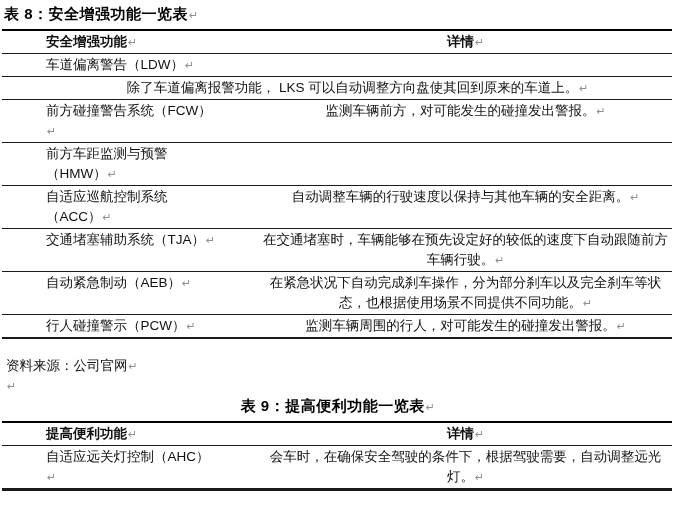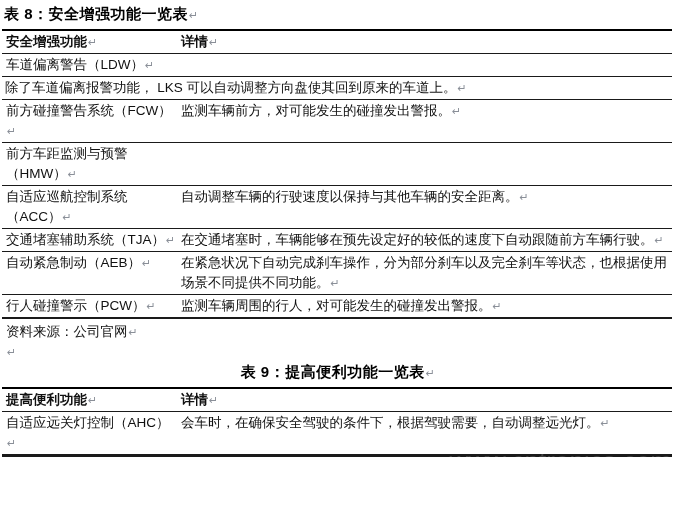--- a/index.html
+++ b/index.html
@@ -37,34 +37,35 @@
   .tr {
     display: flex;
     align-items: flex-start;
     border-bottom: 1px solid #1a1a1a;
   }
   .tr:last-child { border-bottom: none; }
   .cell {
     font-size: 13.5px;
     line-height: 20px;
     padding: 1px 2px 1px 4px;
+    margin-left: 40px;
   }
   .c1 { width: 176px; flex: none; }
-  .c2 { flex: 1; padding-left: 3px; }
+  .c2 { flex: 1; padding-left: 3px; text-align: center; }
   .hdr .cell { font-weight: bold; }
   .rm {
     color: #8a8f98;
     font-size: 11px;
     padding-left: 1px;
     font-weight: normal;
   }
   .source-note {
     font-size: 13.5px;
     line-height: 20px;
-    padding: 3px 0 0 4px;
+    padding: 17px 0 0 4px;
   }
   .blank-para {
     height: 17px;
     line-height: 17px;
     padding-left: 4px;
   }
   .watermark {
     position: absolute;
     right: 2px;
     bottom: 2px;

